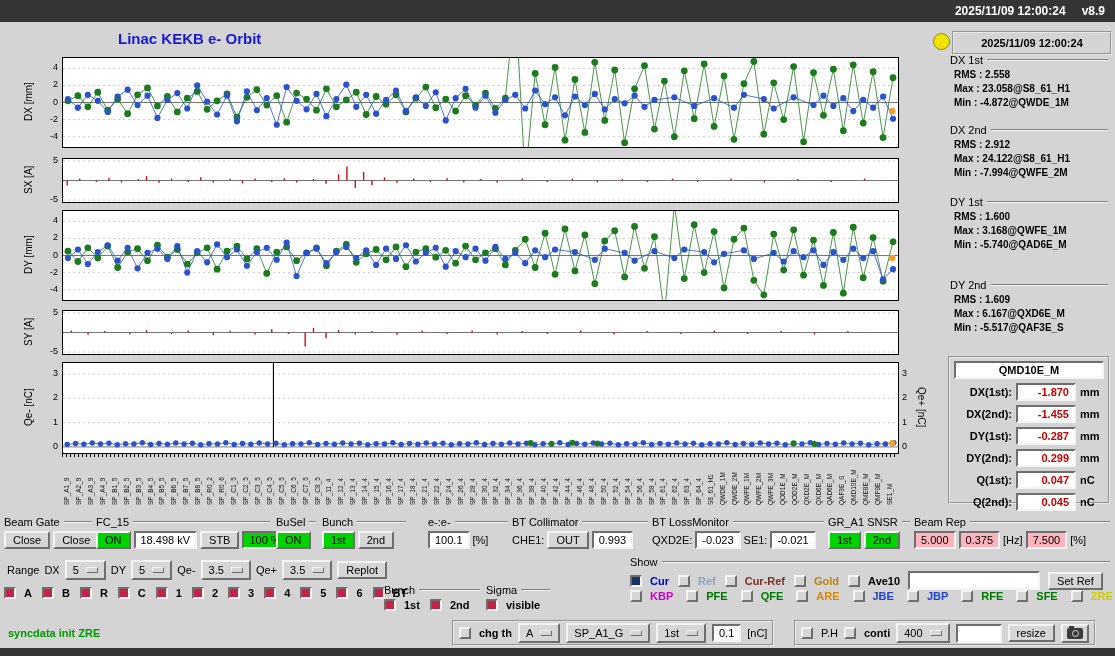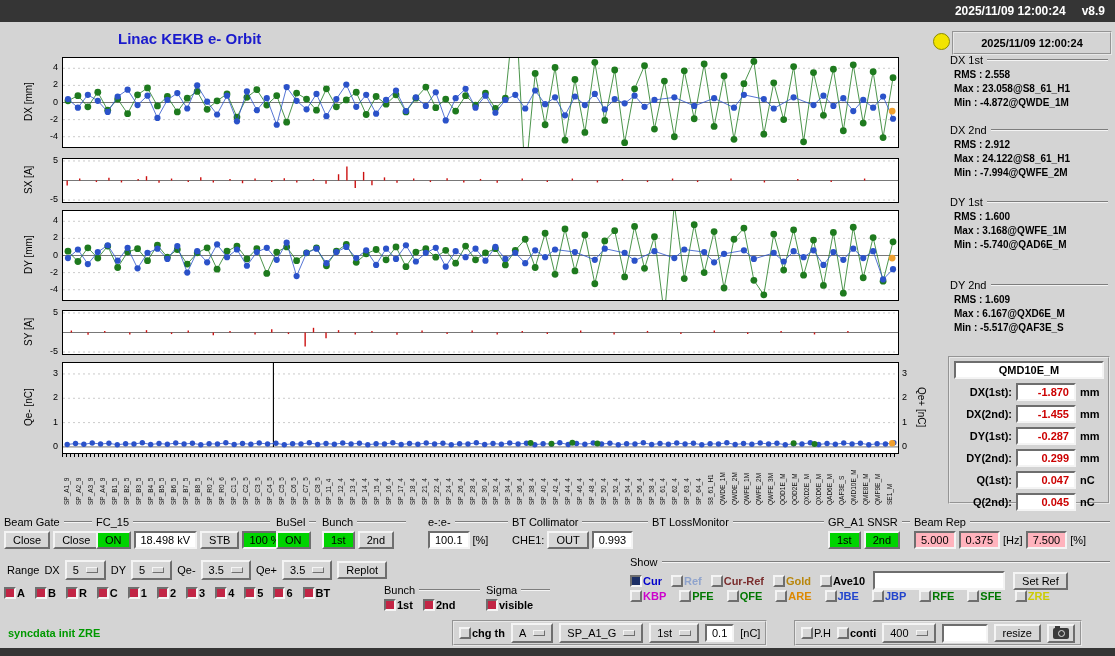--- a/index.html
+++ b/index.html
@@ -34,21 +34,21 @@
   .vbox.pink{background:#ffb3bd;}
   .vbox.green{background:#00d400;}
   .vbox.red{color:#cc0000;}
   .opt{display:inline-flex;align-items:center;gap:7px;background:#d6d6d6;border:2px solid;
        border-color:#f4f4f4 #6e6e6e #6e6e6e #f4f4f4;padding:2px 6px;white-space:nowrap;cursor:default;}
   .opt .dash{width:10px;height:4px;background:#d6d6d6;border:1px solid;
              border-color:#f4f4f4 #6e6e6e #6e6e6e #f4f4f4;}
   .chk{width:12px;height:12px;box-sizing:border-box;background:#d6d6d6;border:2px solid;
        border-color:#f4f4f4 #6e6e6e #6e6e6e #f4f4f4;display:inline-block;flex:0 0 auto;}
   .chk.on{border-color:#6e6e6e #f4f4f4 #f4f4f4 #6e6e6e;}
-  .chkitem{display:inline-flex;align-items:center;gap:1px;font-weight:bold;white-space:nowrap;}
+  .chkitem{display:inline-flex;align-items:center;gap:8px;font-weight:bold;white-space:nowrap;}
   .checks{display:flex;align-items:center;}
   .sline{font-weight:bold;font-size:10px;margin:3px 0 0 4px;white-space:nowrap;}
   .sgroup .gtitle{font-weight:normal;}
   .etched{border:2px groove #e8e8e8;}
   .lamp{position:absolute;width:15px;height:15px;border-radius:50%;border:1px solid #8a8a00;}
   .tstamp{position:absolute;display:flex;align-items:center;justify-content:center;font-weight:bold;
           background:#d4d4d4;}
   .mrow{display:flex;align-items:center;gap:4px;margin:4px 4px 0 4px;}
   .mlabel{width:58px;text-align:right;font-weight:bold;}
   .mval{width:46px;text-align:right;font-weight:bold;}
@@ -862,20 +862,26 @@
   <div class="grow">
     <span class="plain">CHE1:</span>
     <button class="btn">OUT</button>
     <span class="vbox">0.993</span>
   </div>
 </div>
 <div class="group" style="left:652px;top:516px;width:172px">
   <div class="gtitle">
       <span>BT LossMonitor</span>
     </div>
+  <div class="grow">
+    <span class="plain">QXD2E:</span>
+    <span class="vbox">-0.023</span>
+    <span class="plain">SE1:</span>
+    <span class="vbox">-0.021</span>
+  </div>
 </div>
 <div class="group" style="left:828px;top:516px;width:82px">
   <div class="gtitle">
       <span>GR_A1 SNSR</span>
     </div>
   <div class="grow">
     <button class="btn green">1st</button>
     <button class="btn green">2nd</button>
   </div>
 </div>

